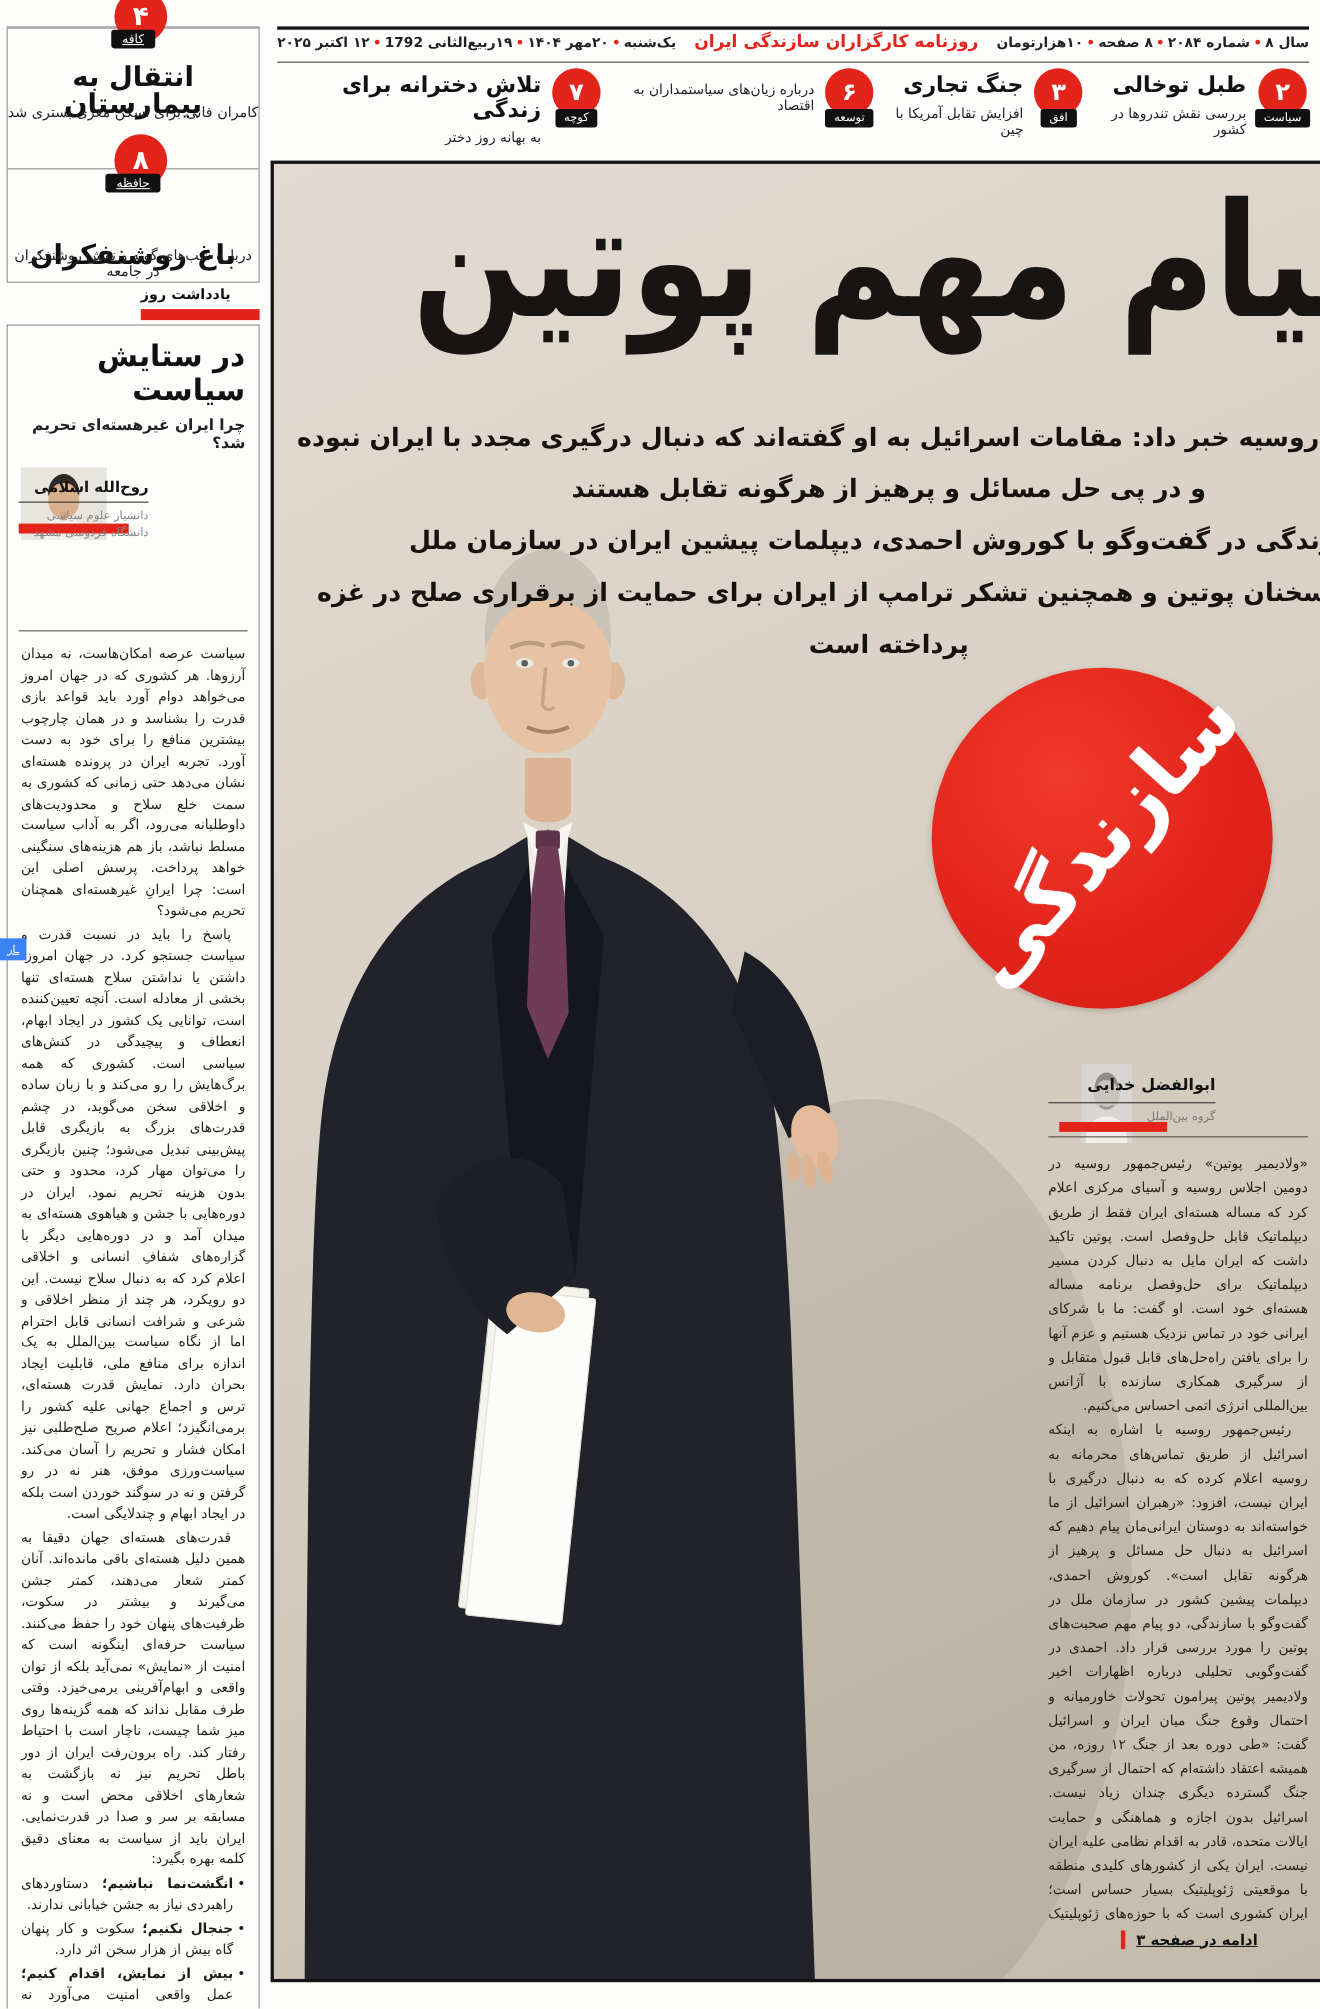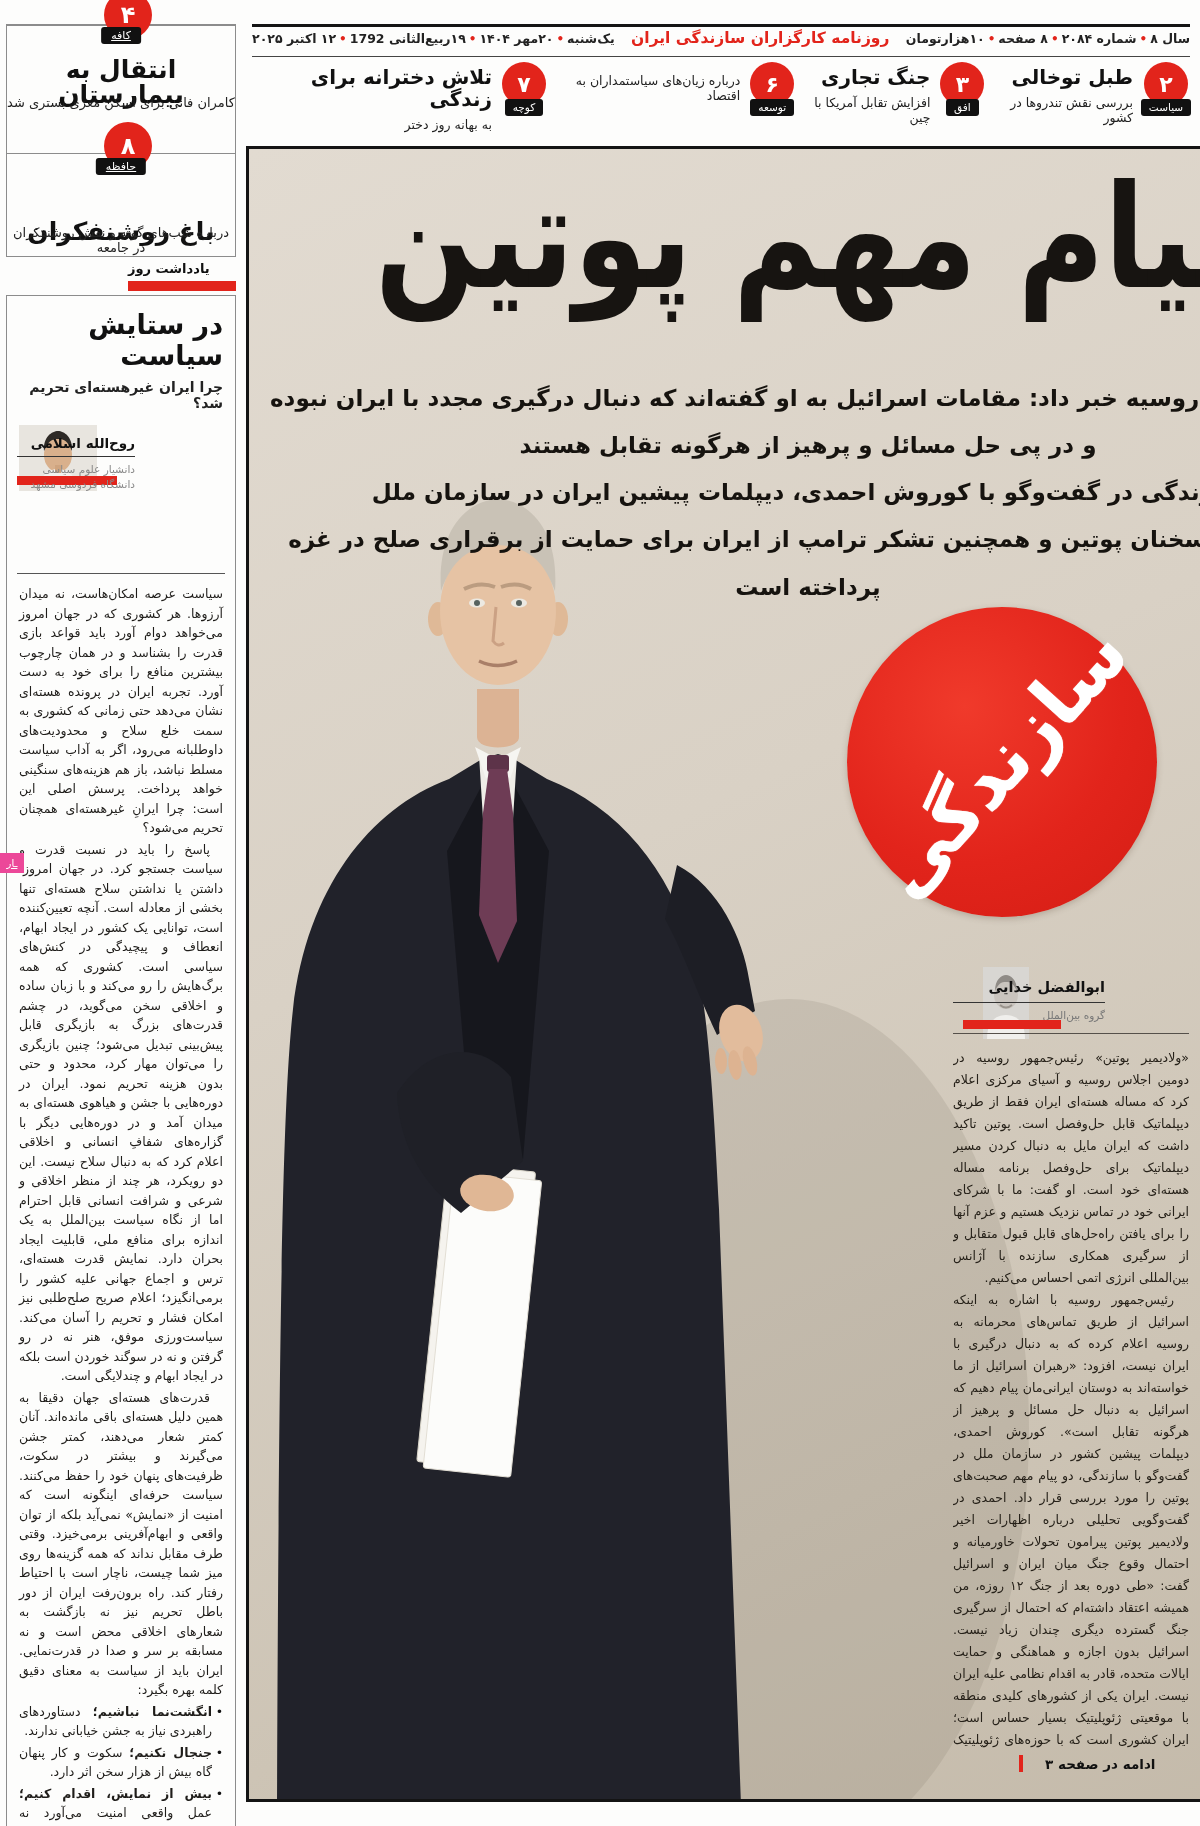--- a/index.html
+++ b/index.html
@@ -45,21 +45,21 @@
   .a-name{position:absolute;left:0;top:12px;width:118px;text-align:right;font-size:13.5px;font-weight:bold;color:#111;}
   .a-rule{position:absolute;left:0;top:33px;width:118px;height:1px;background:#333;}
   .a-role{position:absolute;left:0;width:118px;text-align:right;font-size:10.5px;color:#888;}
   .sb-body{margin:10px 12px 0 12px;font-size:12.5px;line-height:1.56;text-align:justify;color:#1f1d1a;}
   .sb-body p{margin:0 0 2px 0;}
   .sb-body p.ind{text-indent:13px;}
   .sb-body ul{margin:2px 0;padding:0;list-style:none;}
   .sb-body li{position:relative;padding-right:11px;margin-bottom:2px;}
   .sb-body li::before{content:"•";position:absolute;right:0;top:0;color:#111;}
   .bl{font-weight:bold;}
-  .edge-tab{left:0;top:853px;width:24px;height:20px;background:#ec4899;color:#fff;font-size:10px;
+  .edge-tab{left:0;top:853px;width:24px;height:20px;background:#3b82f6;color:#fff;font-size:10px;
             display:flex;align-items:center;justify-content:center;overflow:hidden;text-decoration:underline;}
 
   
   .frame{left:246px;top:146px;width:1124px;height:1656px;border:3px solid #141414;box-sizing:border-box;
          background:linear-gradient(155deg,#e2dbd1 0%,#d9d1c5 40%,#cdc4b5 75%,#c3b9a9 100%);overflow:hidden;}
   .headline{position:absolute;left:0;top:16px;width:100%;text-align:center;font-size:118px;font-weight:900;
             color:#171411;line-height:1;transform:scaleY(1.22);transform-origin:top center;letter-spacing:-2px;}
   .deck{position:absolute;left:0;top:226px;width:100%;text-align:center;font-size:23px;font-weight:bold;
         color:#16130f;line-height:2.05;}
   .logo{position:absolute;left:598px;top:458px;width:310px;height:310px;border-radius:50%;
@@ -75,21 +75,21 @@
   .b-name{position:absolute;left:0;top:14px;width:152px;text-align:right;font-size:14.5px;font-weight:bold;color:#111;}
   .b-rule{position:absolute;left:0;top:37px;width:152px;height:1px;background:#333;}
   .b-role{position:absolute;left:26px;top:44px;width:126px;text-align:right;font-size:10.5px;color:#777;}
   .b-redbar{position:absolute;right:128px;top:55px;width:98px;height:9px;background:#e2241b;}
   .b-hair{position:absolute;left:0;top:68px;width:236px;height:1px;background:#55504a;}
 
   .article{position:absolute;left:704px;top:898px;width:236px;height:704px;overflow:hidden;
            font-size:12.5px;line-height:1.76;text-align:justify;color:#262119;}
   .article p{margin:0;}
   .article p.ind{text-indent:15px;}
-  .continue{position:absolute;left:770px;top:1606px;display:flex;direction:ltr;align-items:center;gap:22px;}
+  .continue{position:absolute;left:770px;top:1606px;display:flex;direction:ltr;align-items:center;gap:10px;text-decoration:underline;}
   .c-bar{width:4px;height:17px;background:#e2241b;}
   .c-txt{font-size:13.5px;font-weight:bold;color:#111;direction:ltr;}
 </style>
 </head>
 <body>
 
 <div class="abs rule-heavy"></div>
 <div class="abs hdr">
   <span>
     <span>سال ۸</span><span class="dot">•</span><span>شماره ۲۰۸۴</span><span class="dot">•</span><span>۸ صفحه</span><span class="dot">•</span><span>۱۰هزارتومان</span>

